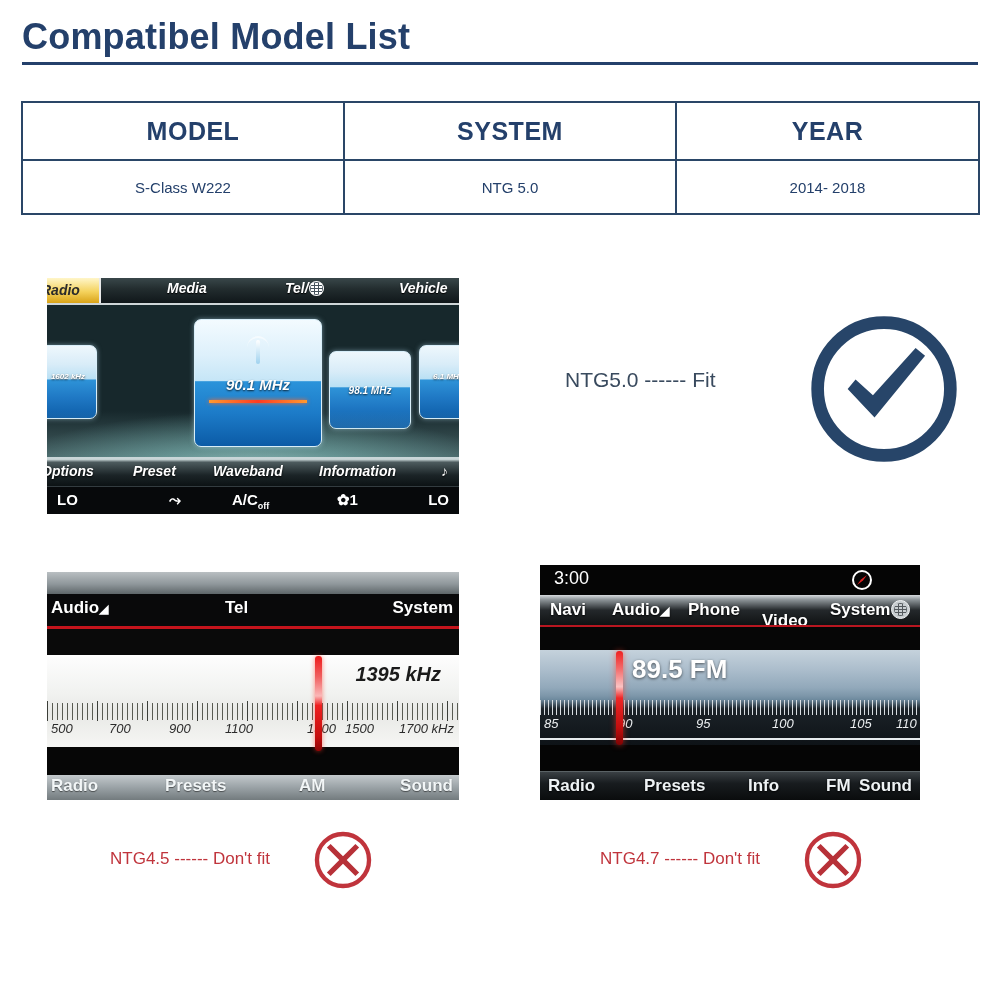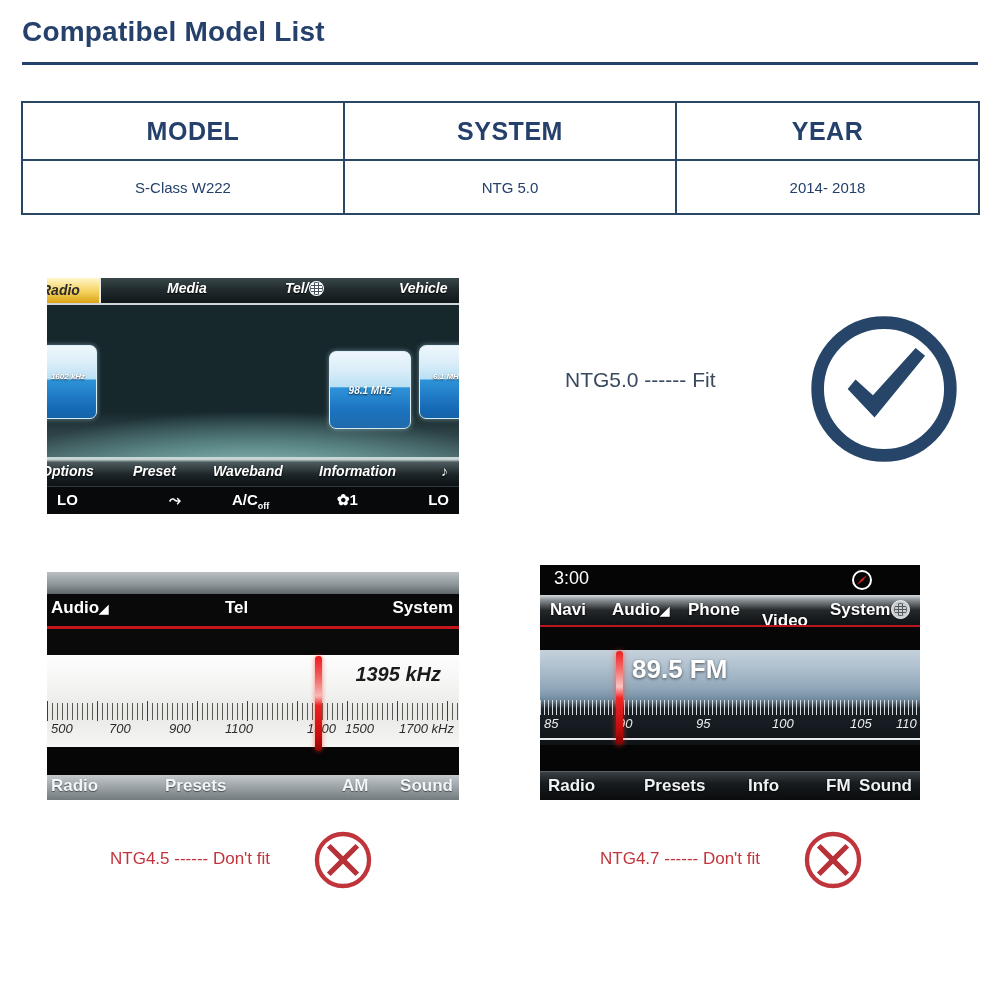--- a/index.html
+++ b/index.html
@@ -7,21 +7,21 @@
     width: 1000px; height: 1000px;
     background: #ffffff;
     font-family: "Liberation Sans", sans-serif;
     overflow: hidden;
   }
   #page { position: relative; width: 1000px; height: 1000px; background: #fff; }
 
   
   .page-title {
     position: absolute; left: 22px; top: 16px;
-    font-size: 28px; font-weight: bold; letter-spacing: .2px;
+    font-size: 36px; font-weight: bold; letter-spacing: .2px;
     color: #24406b;
   }
   .title-rule {
     position: absolute; left: 22px; top: 62px; width: 956px; height: 3px;
     background: #24406b;
   }
 
   
   .model-table {
     position: absolute; left: 21px; top: 101px; width: 957px;
@@ -254,21 +254,21 @@
   .n45-bottom {
     position: absolute; left: 0; top: 203px; width: 100%; height: 25px;
     background: linear-gradient(180deg,#c3c9cc 0%, #9aa2a6 50%, #737b7e 100%);
   }
   .n45-bottom .bi {
     position: absolute; top: 1px; font-size: 17px; font-weight: bold;
     color: #f2f6f7; text-shadow: 0 1px 1px rgba(0,0,0,.5); white-space: nowrap;
   }
   .bi-radio { left: 4px; }
   .bi-presets { left: 118px; }
-  .bi-am { left: 252px; margin-left: 43px; }
+  .bi-am { left: 252px; }
   .bi-sound { right: 6px; }
 
   
   #ntg47 { left: 540px; top: 565px; width: 380px; height: 235px; background:#7dd3fc; }
   .n47-status {
     position: absolute; left: 0; top: 0; width: 100%; height: 30px;
     background: #050505;
   }
   .n47-clock {
     position: absolute; left: 14px; top: 3px; font-size: 18px; color: #ffffff;
@@ -412,20 +412,25 @@
       <div class="n50-tab active t-radio">Radio</div>
       <div class="n50-tab t-media">Media</div>
       <div class="n50-tab t-tel"><span>Tel/</span><span class="globe-ico"></span></div>
       <div class="n50-tab t-vehicle">Vehicle</div>
     </div>
 
     <div class="n50-stage">
       <div class="card card-1">
         <div class="lbl">1602 kHz</div>
       </div>
+      <div class="card card-3">
+        <div class="ant-ico"></div>
+        <div class="lbl">90.1 MHz</div>
+        <div class="underline"></div>
+      </div>
       <div class="card card-4">
         <div class="lbl">98.1 MHz</div>
       </div>
       <div class="card card-5">
         <div class="lbl">6.1 MHz</div>
       </div>
     </div>
 
     <div class="n50-menubar">
       <div class="mi m-options">Options</div>

